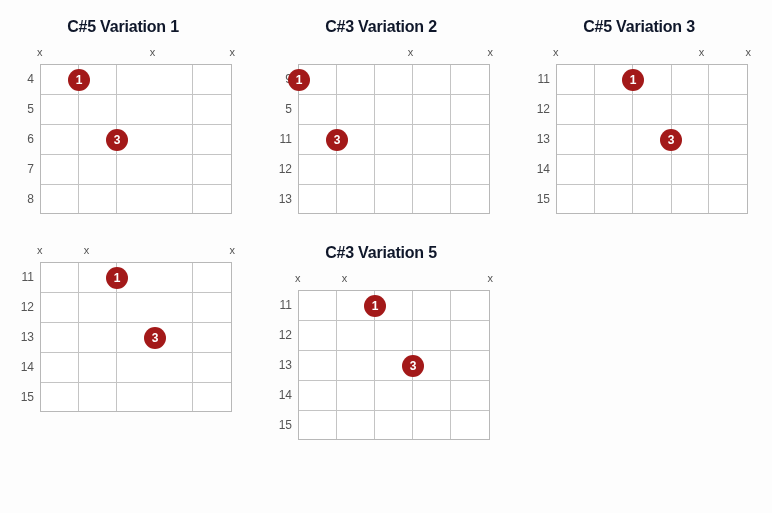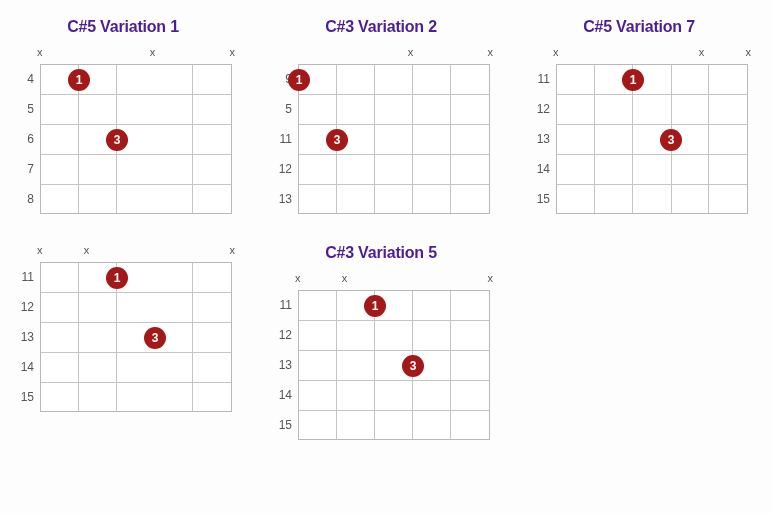--- a/index.html
+++ b/index.html
@@ -14,21 +14,21 @@
     flex-wrap: wrap;
     gap: 30px 40px;
   }
   .chord-box {
     width: 218px;
   }
   .chord-title {
     text-align: center;
     font-size: 16px;
     font-weight: 600;
-    color: #4c1d95;
+    color: #0f172a;
     margin-bottom: 10px;
     letter-spacing: -0.2px;
   }
   .diagram {
     position: relative;
     display: flex;
   }
   .fret-labels {
     width: 26px;
     display: flex;
@@ -149,21 +149,21 @@
               <span>1</span>
             </div>
             <div class="dot" style="left: 20%; top: 75px;">
               <span>3</span>
             </div>
           </div>
         </div>
       </div>
     </div>
     <div class="chord-box">
-      <div class="chord-title">C#5 Variation 7</div>
+      <div class="chord-title">C#5 Variation 3</div>
       <div class="diagram">
         <div class="fret-labels">
           <div class="spacer"></div>
           <div class="fl">11</div>
           <div class="fl">12</div>
           <div class="fl">13</div>
           <div class="fl">14</div>
           <div class="fl">15</div>
         </div>
         <div class="board-area">

